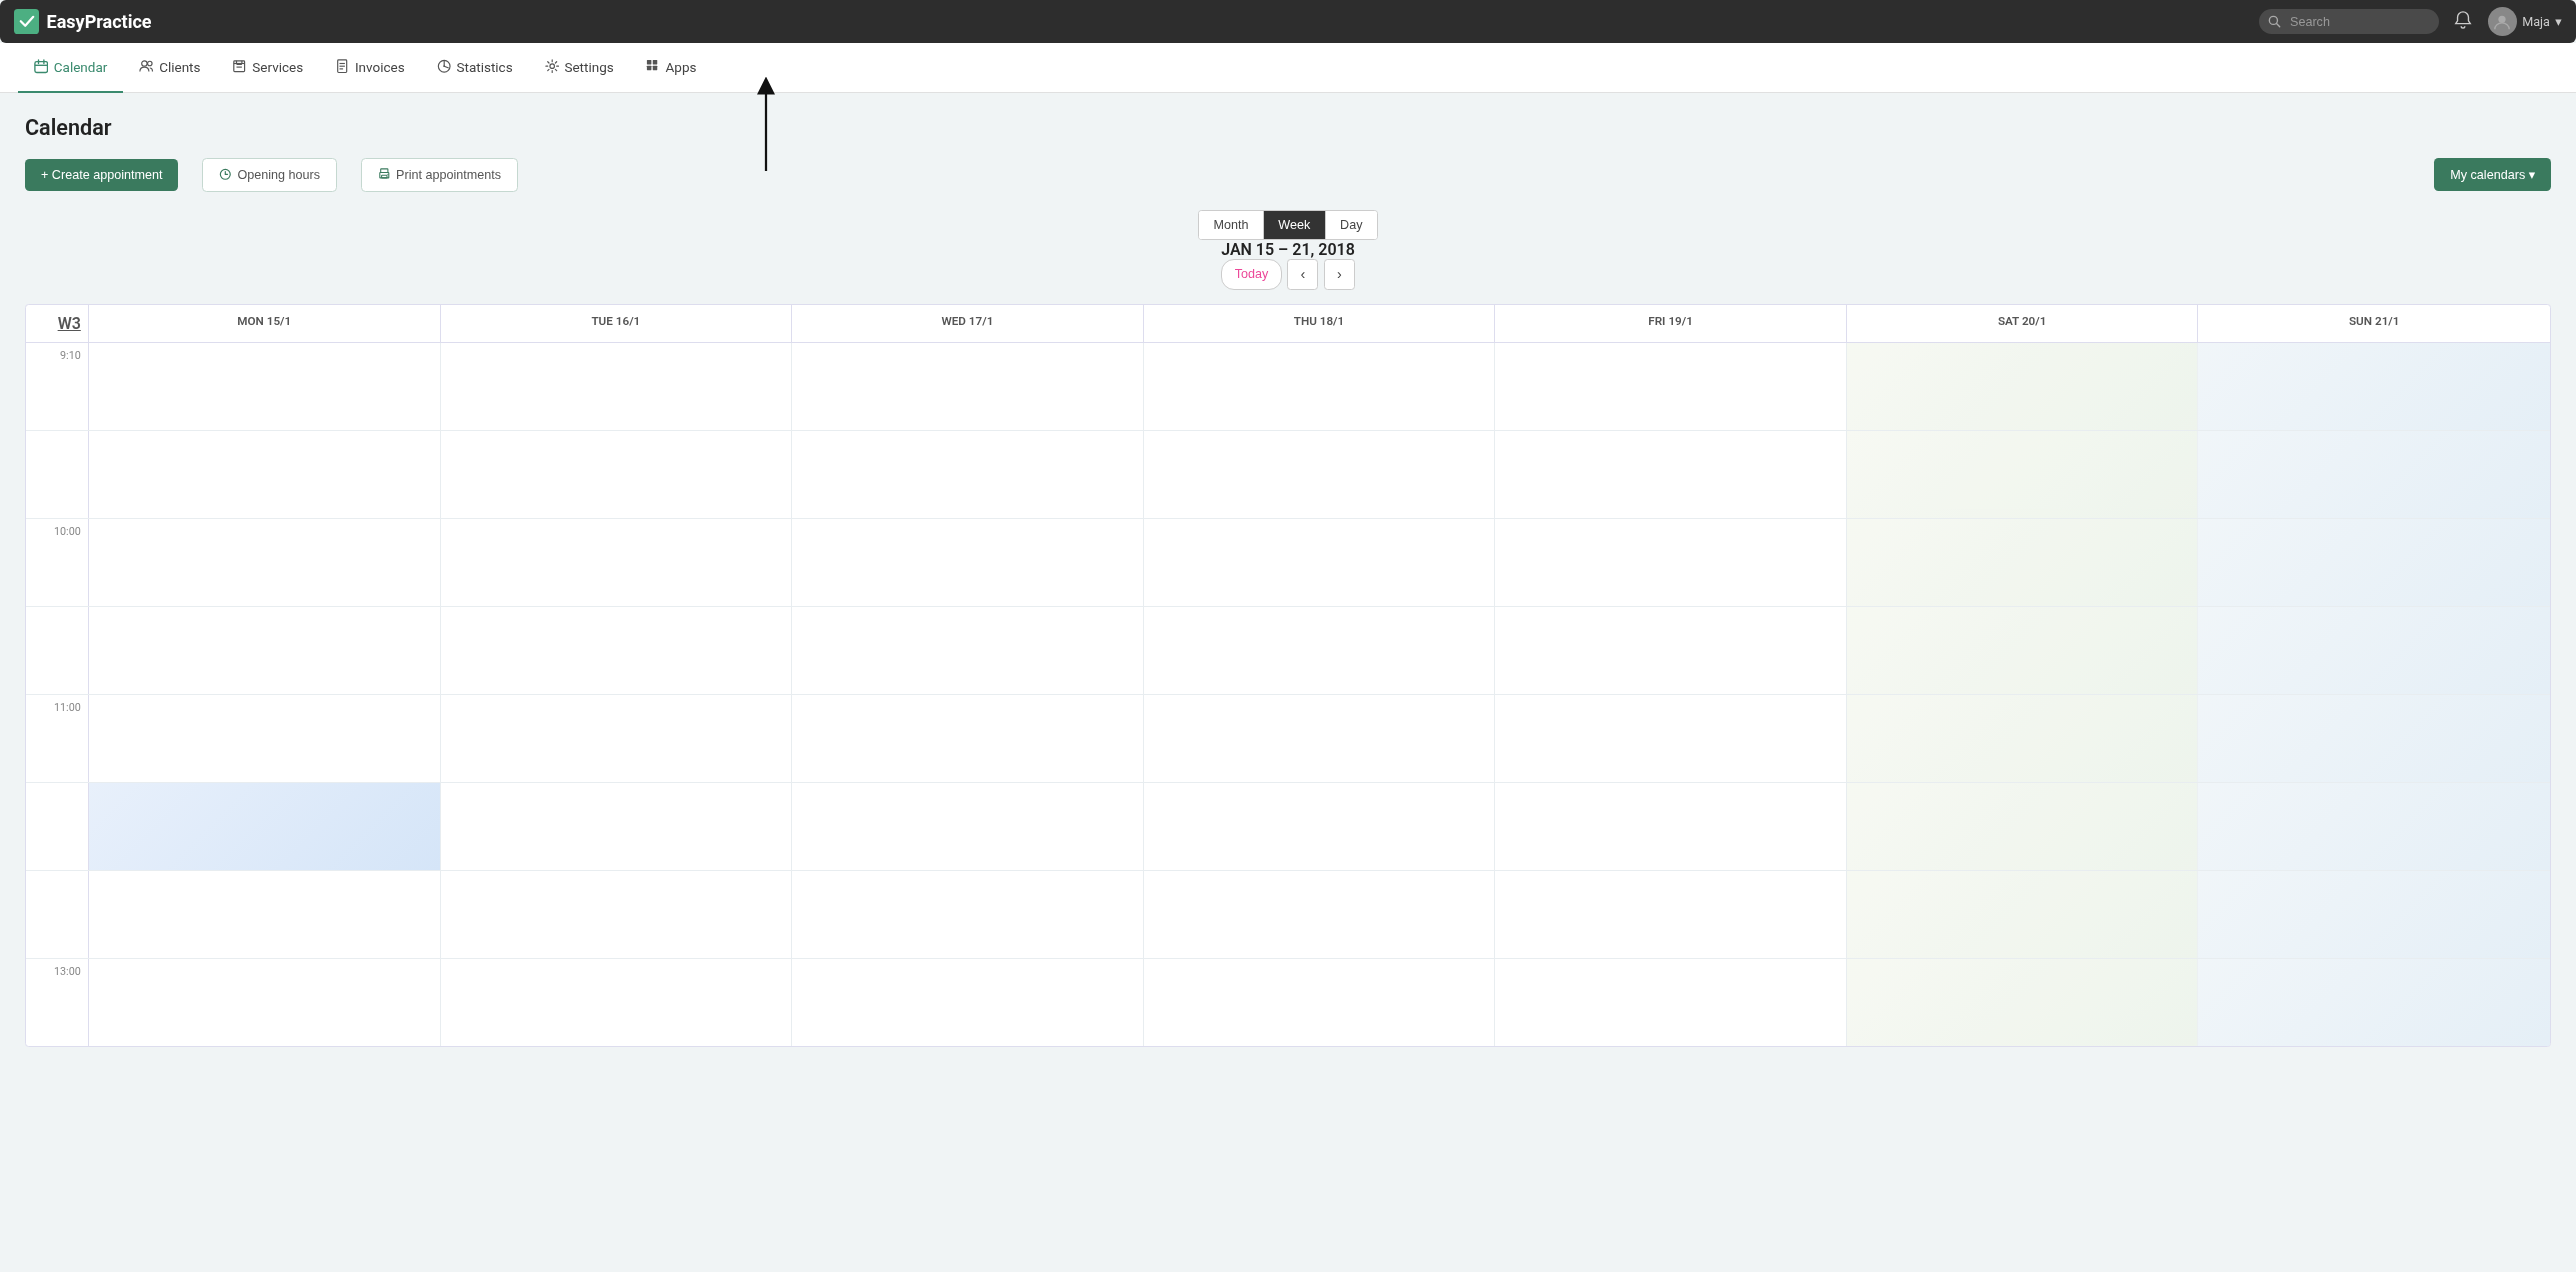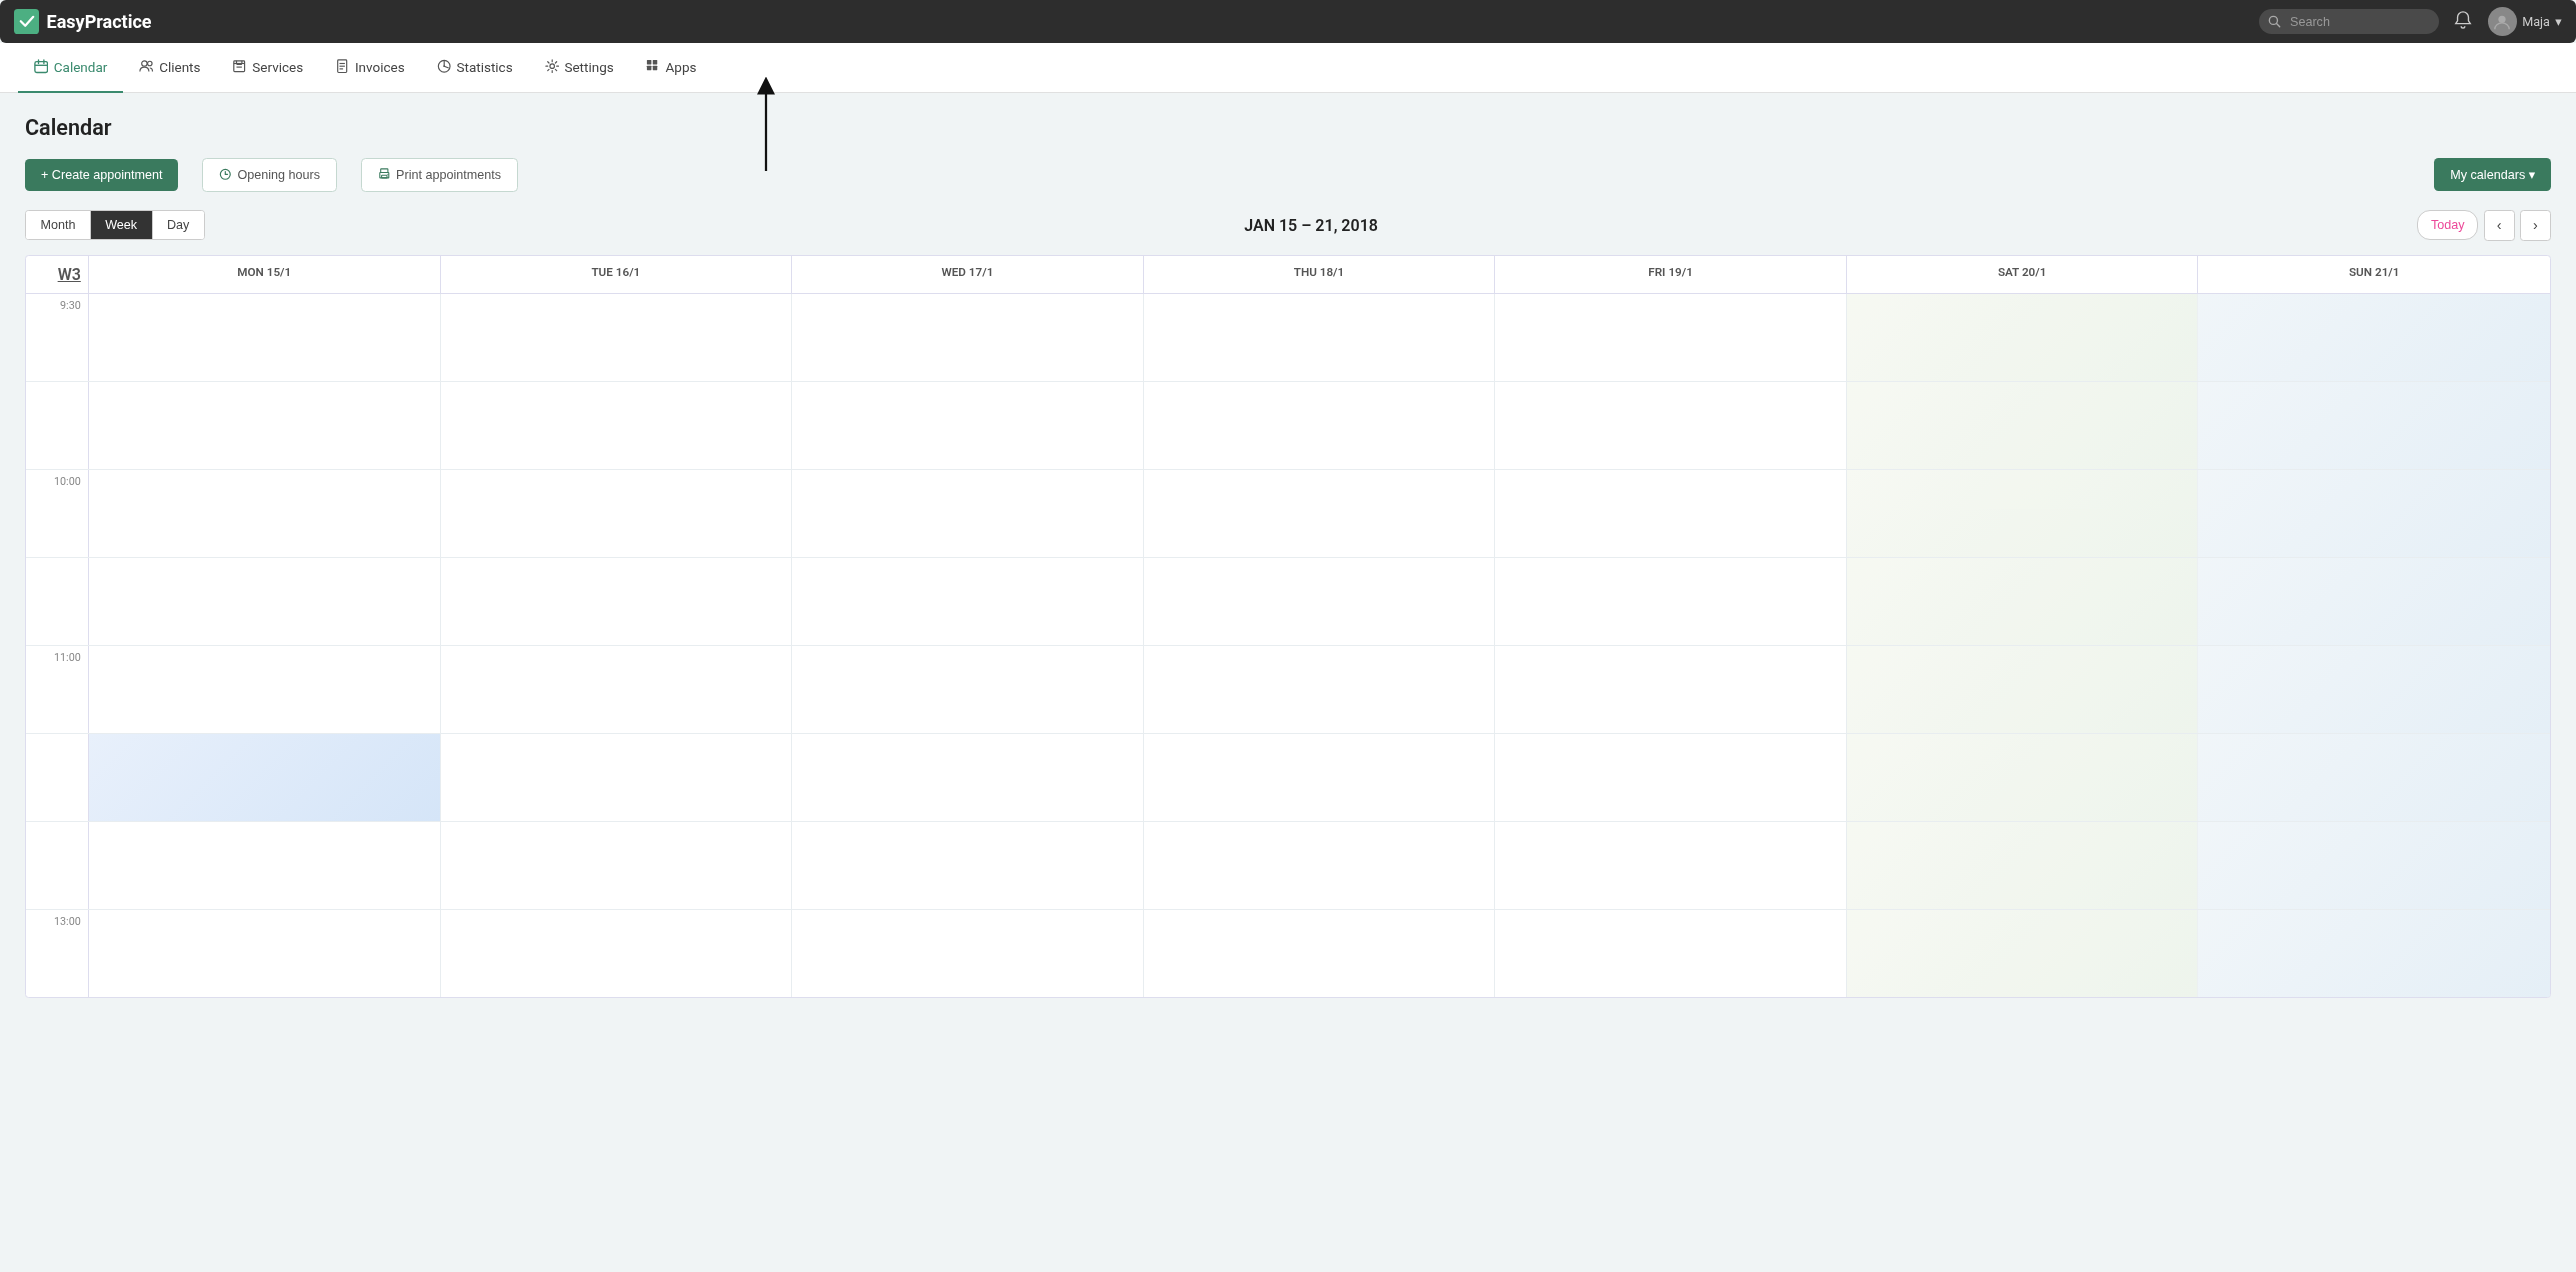--- a/index.html
+++ b/index.html
@@ -107,20 +107,21 @@
       background: #3a7a5e; color: white; border: none;
       padding: 9px 16px; border-radius: 4.5px; font-size: 12.6px;
       cursor: pointer; display: flex; align-items: center; gap: 5.4px;
       margin-left: auto;
     }
 
     
     .view-nav {
       display: flex; align-items: center; gap: 0;
       margin-bottom: 14.4px;
+      flex-direction: column;
     }
     .view-btns {
       display: flex; border: 0.9px solid #ccc; border-radius: 3.6px; overflow: hidden;
     }
     .view-btn {
       padding: 7.2px 14.4px; background: white; border: none; cursor: pointer;
       font-size: 12.6px; color: #444;
       border-right: 0.9px solid #ccc;
     }
     .view-btn:last-child { border-right: none; }
@@ -377,21 +378,21 @@
       <div class="cal-header-cell">MON 15/1</div>
       <div class="cal-header-cell">TUE 16/1</div>
       <div class="cal-header-cell">WED 17/1</div>
       <div class="cal-header-cell">THU 18/1</div>
       <div class="cal-header-cell">FRI 19/1</div>
       <div class="cal-header-cell">SAT 20/1</div>
       <div class="cal-header-cell">SUN 21/1</div>
     </div>
 
     <div class="cal-row">
-      <div class="time-cell">9:30</div>
+      <div class="time-cell">9:10</div>
       <div class="day-cell"></div>
       <div class="day-cell"></div>
       <div class="day-cell"></div>
       <div class="day-cell"></div>
       <div class="day-cell"></div>
       <div class="day-cell weekend-sat"></div>
       <div class="day-cell weekend-sun"></div>
     </div>
 
     <div class="cal-row">

